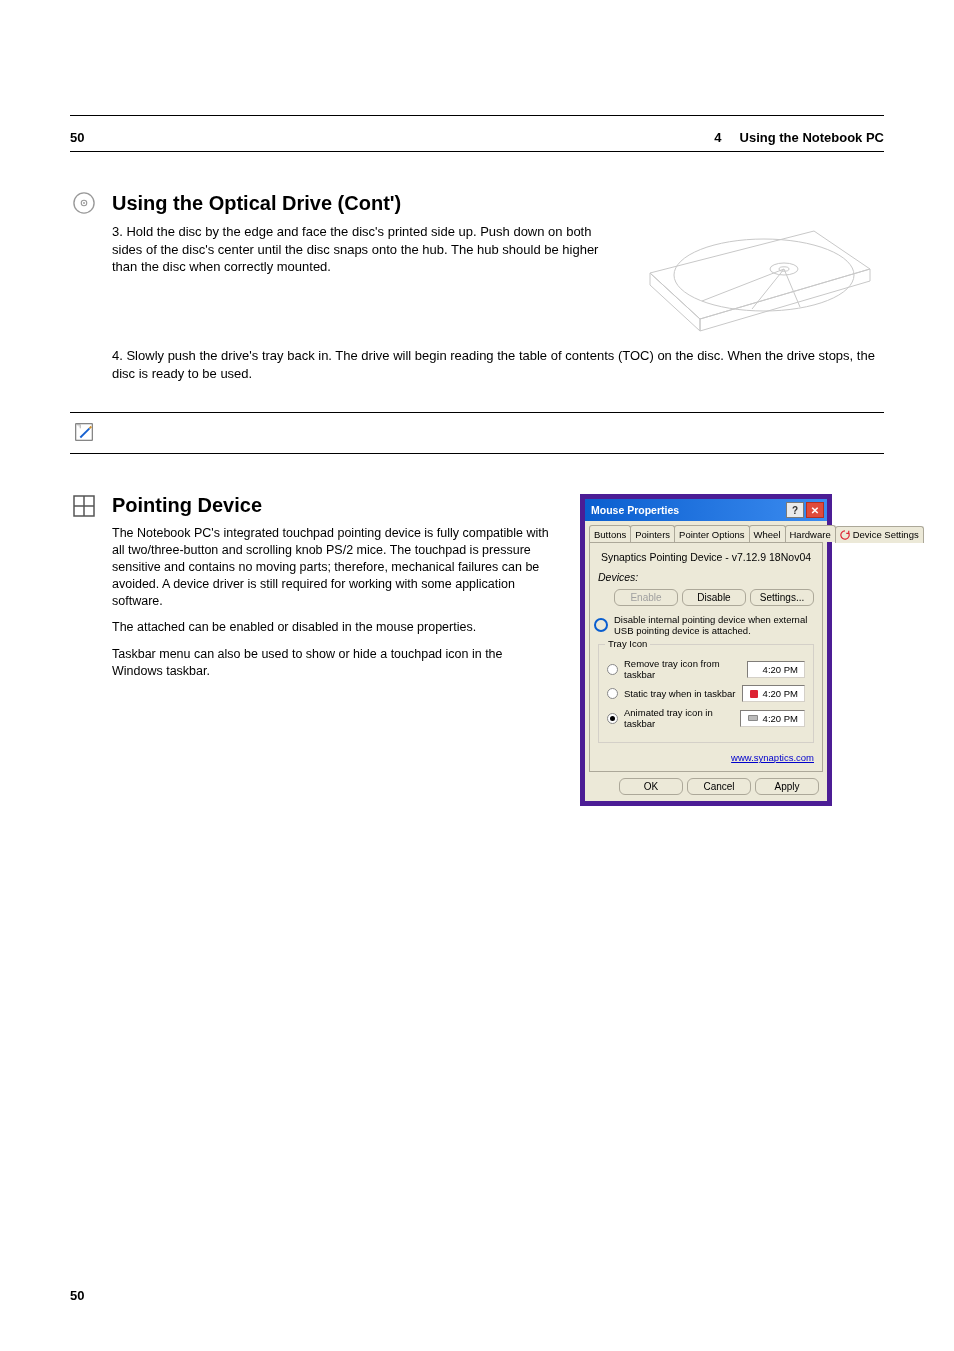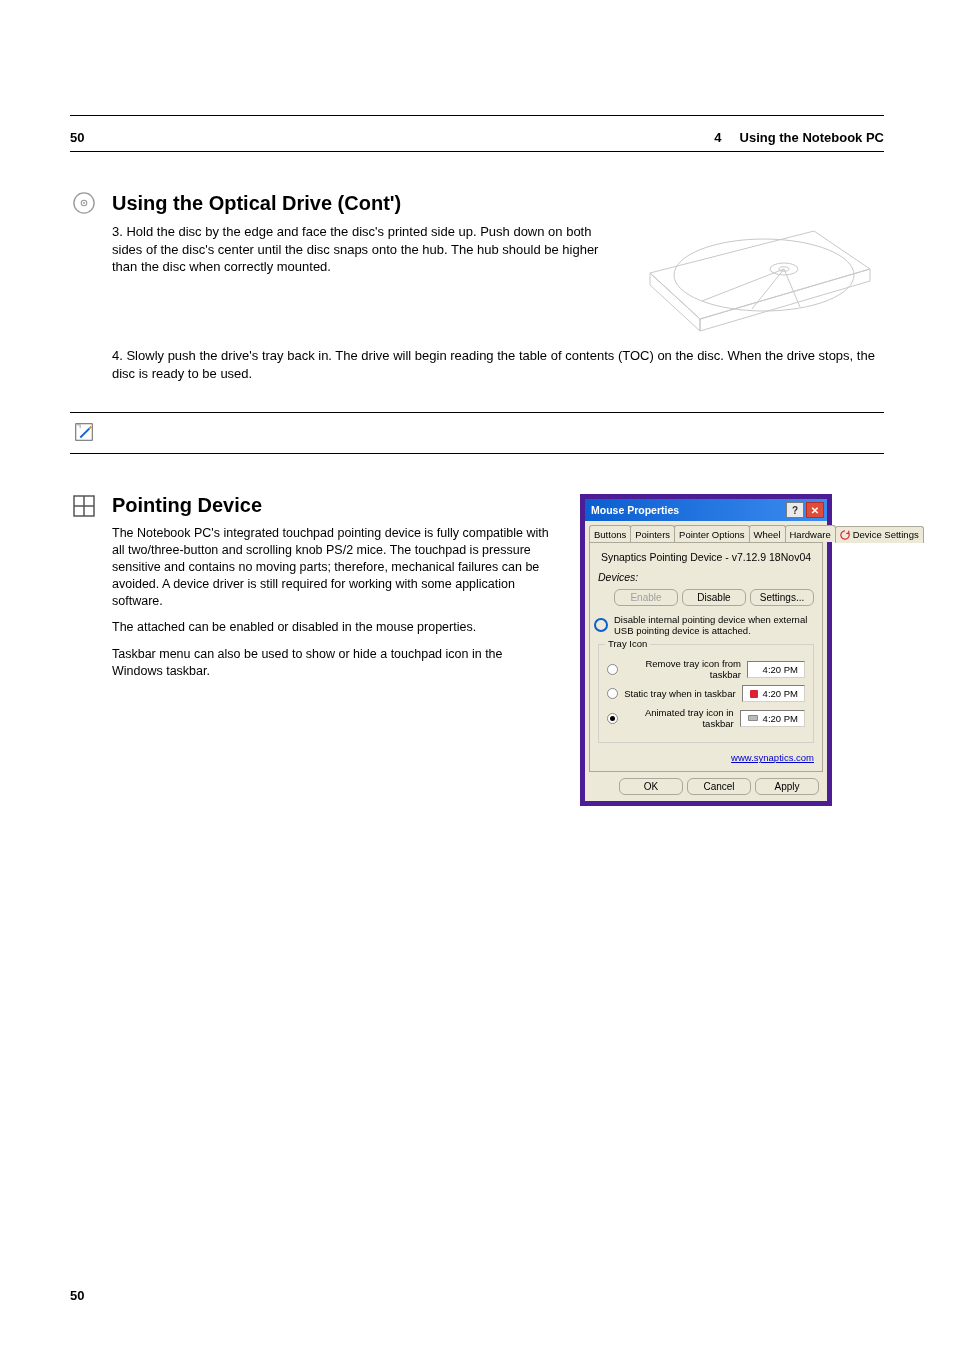--- a/index.html
+++ b/index.html
@@ -236,21 +236,21 @@
     padding: 0 3px;
     font-size: 9.5px;
   }
   .radio-row {
     display: flex;
     align-items: center;
     gap: 6px;
     margin: 5px 0;
     font-size: 9.5px;
   }
-  .radio-row .text { flex: 1; text-align: right; }
+  .radio-row .text { flex: 1; }
   .radio-row .preview {
     display: flex; align-items: center; gap: 4px;
     background: #fff;
     border: 1px inset #d4d0c8;
     padding: 2px 6px;
     font-size: 9.5px;
     min-width: 58px;
     justify-content: flex-end;
   }
   .radio {

